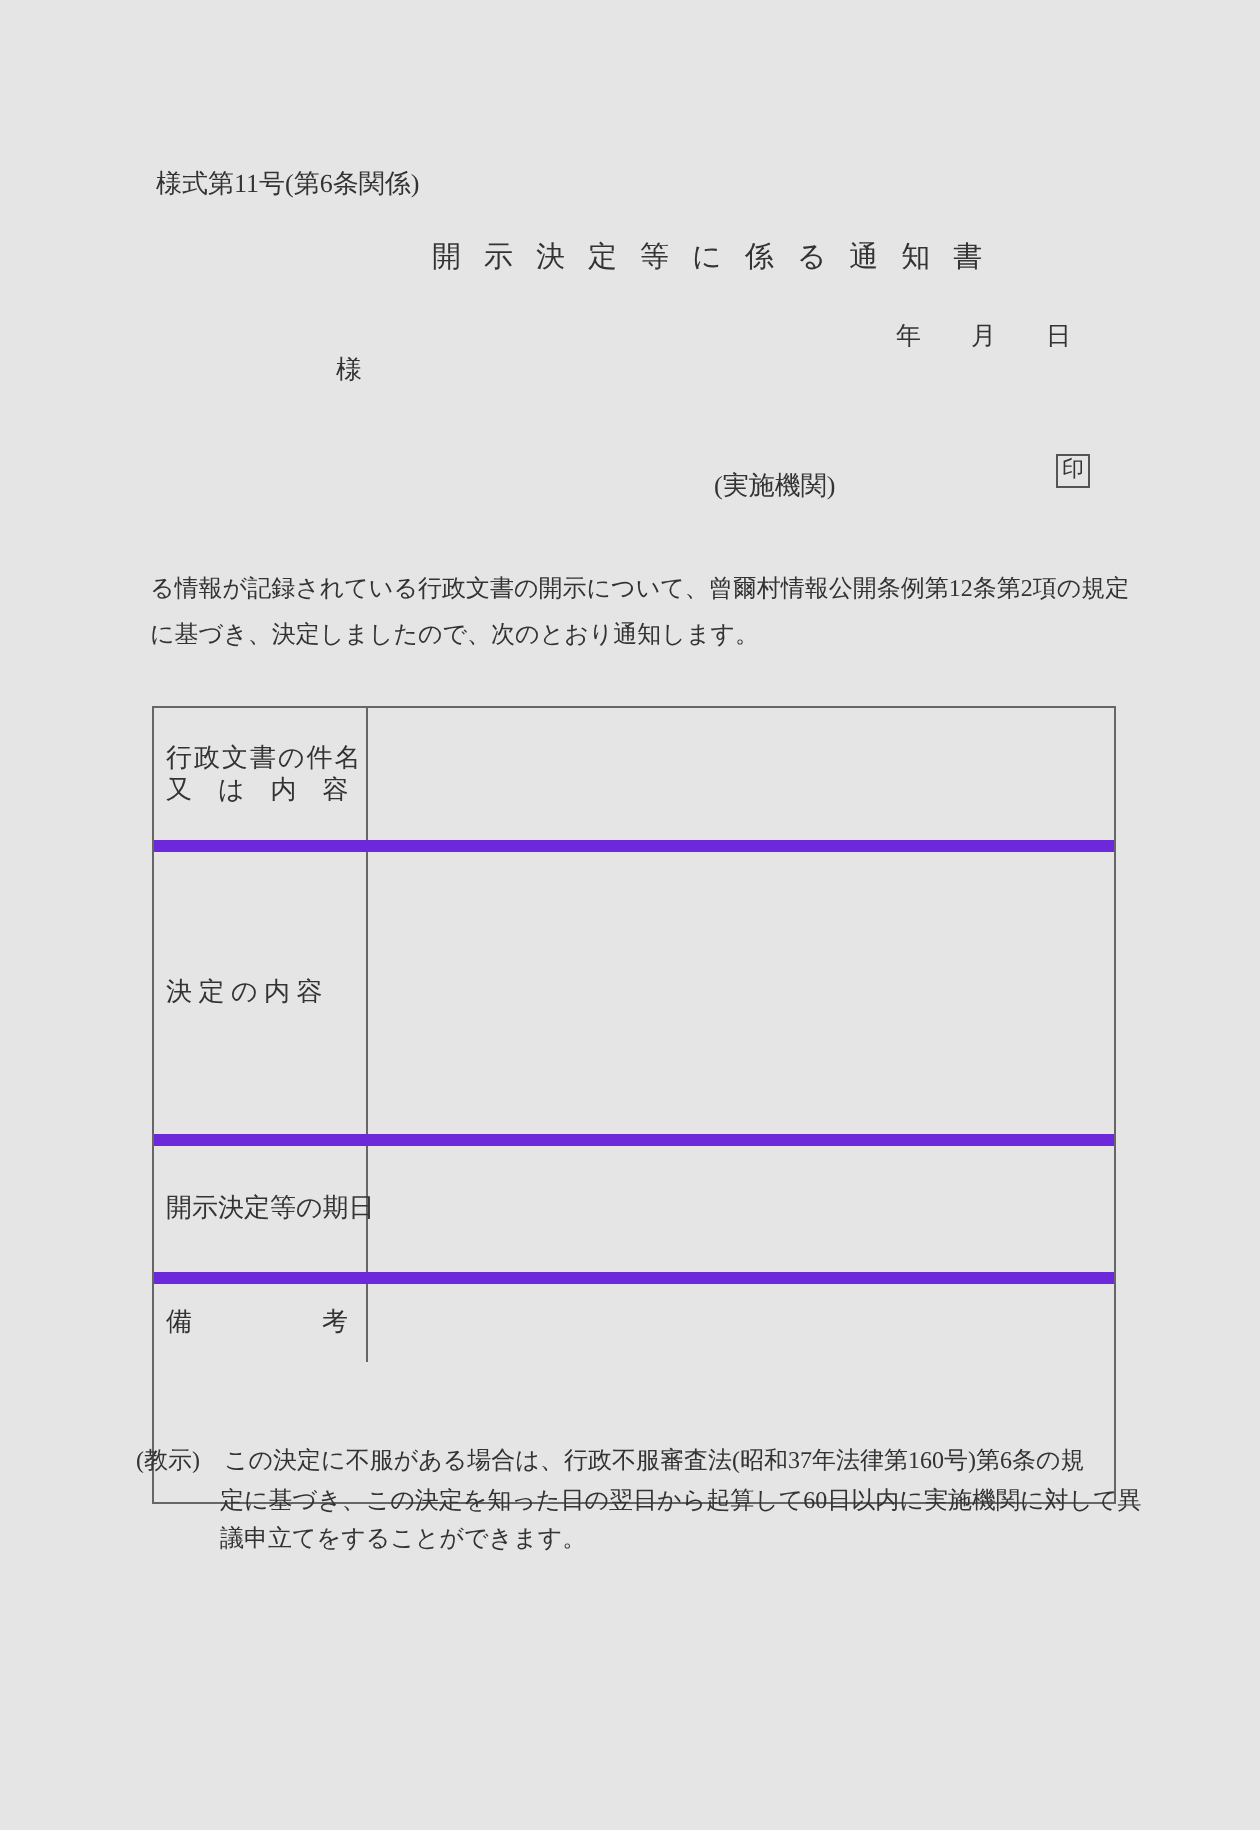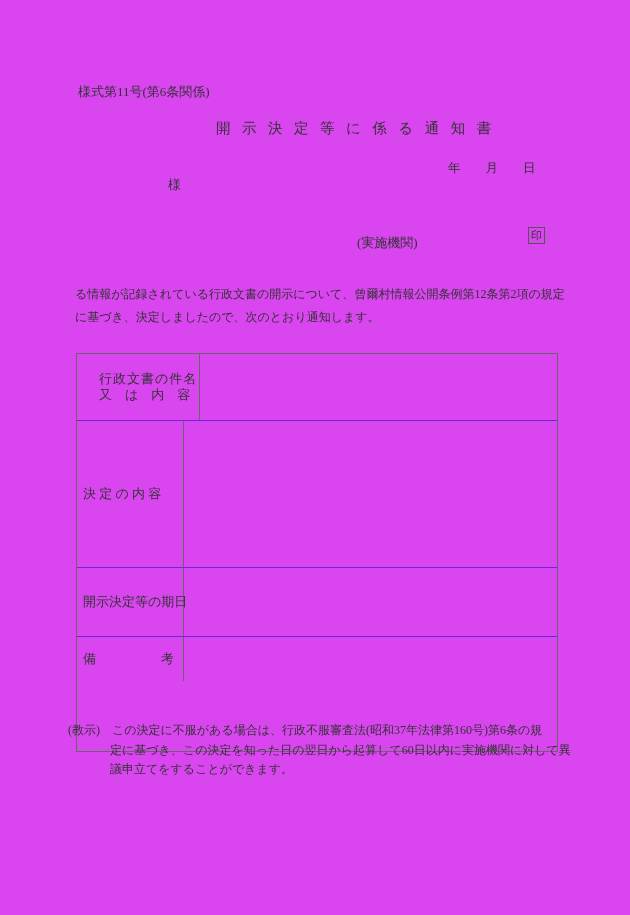--- a/index.html
+++ b/index.html
@@ -1,21 +1,21 @@
 <!DOCTYPE html>
 <html><head>
 <meta charset="utf-8">
 <style>
   * { margin: 0; padding: 0; box-sizing: border-box; }
   html, body { background: #ffffff; }
   .page {
     position: relative;
     width: 630px;
     height: 915px;
-    background: #d946ef;
+    background: #e5e5e5;
     font-family: "Liberation Serif", "DejaVu Serif", serif;
     color: #333333;
     overflow: hidden;
   }
   .abs { position: absolute; white-space: nowrap; }
 
   .form-number { left: 78px; top: 83px; font-size: 13px; }
   .doc-title   { left: 192px; top: 119px; font-size: 14.5px; letter-spacing: 11.5px; margin-left: 24px; }
   .date-line   { left: 448px; top: 160px; font-size: 12.5px; }
   .addressee   { left: 168px; top: 176px; font-size: 13px; }
@@ -30,22 +30,22 @@
 
   .body-text { left: 75px; top: 283px; font-size: 12px; }
   .body-text .line { line-height: 23px; white-space: nowrap; }
 
   .form-table {
     left: 76px; top: 353px;
     width: 482px; height: 399px;
     border: 1px solid #666666;
   }
   .t-row { display: flex; width: 100%; }
-  .t-row + .t-row { border-top: 1px solid #6d28d9; }
-  .row-1 { height: 66px; margin-left: 16px; }
+  .t-row + .t-row { border-top: 6px solid #6d28d9; }
+  .row-1 { height: 66px; }
   .row-2 { height: 147px; }
   .row-3 { height: 69px; }
   .row-4 { height: 70px; }
   .row-5 { height: 45px; }
   .label-cell {
     width: 107px;
     border-right: 1px solid #666666;
     display: flex;
     flex-direction: column;
     justify-content: center;

